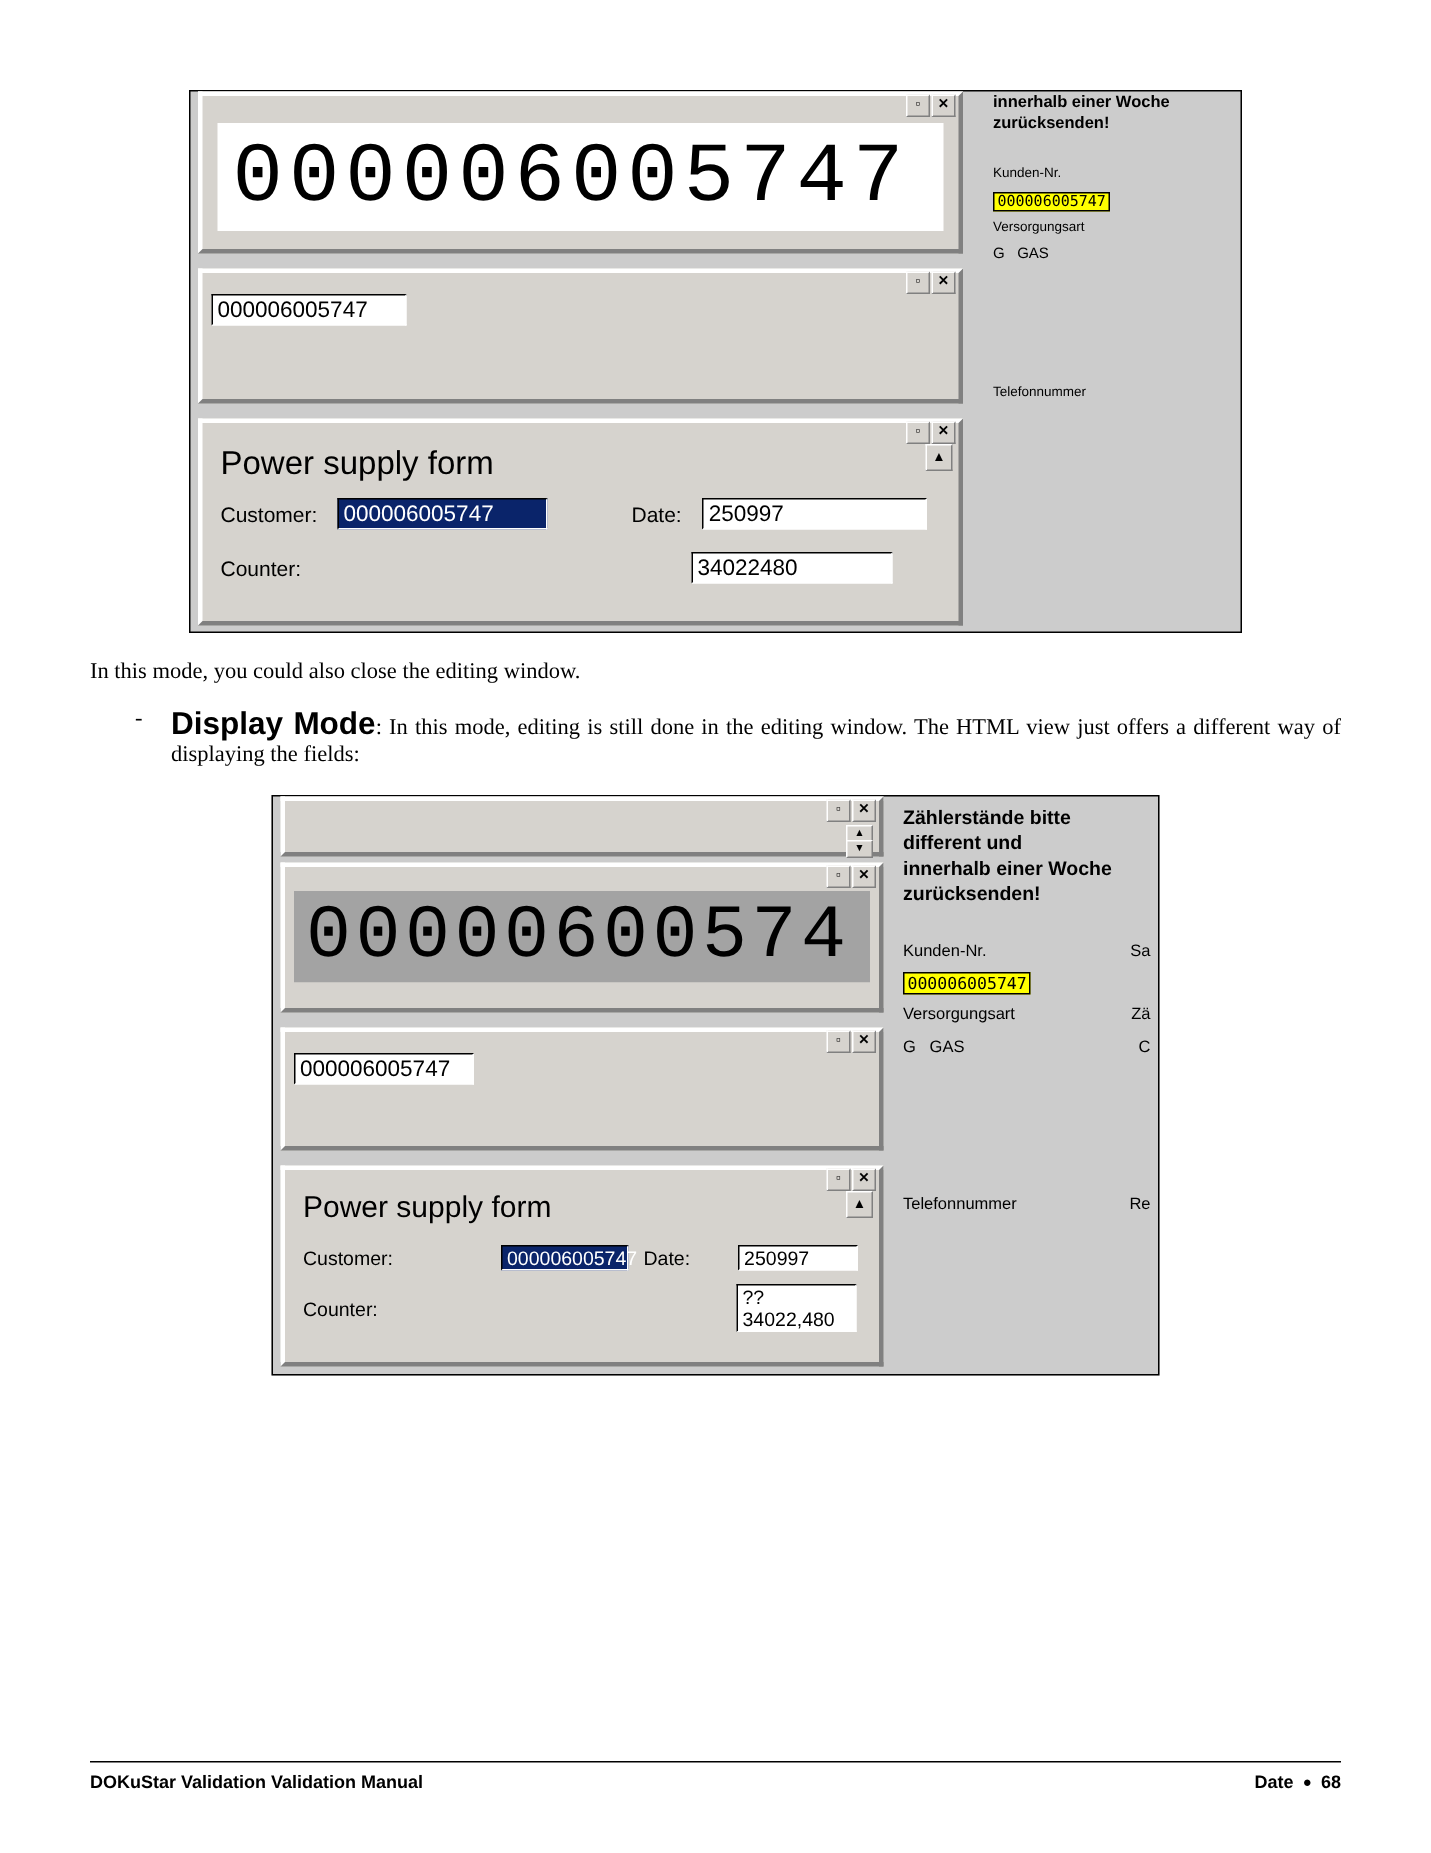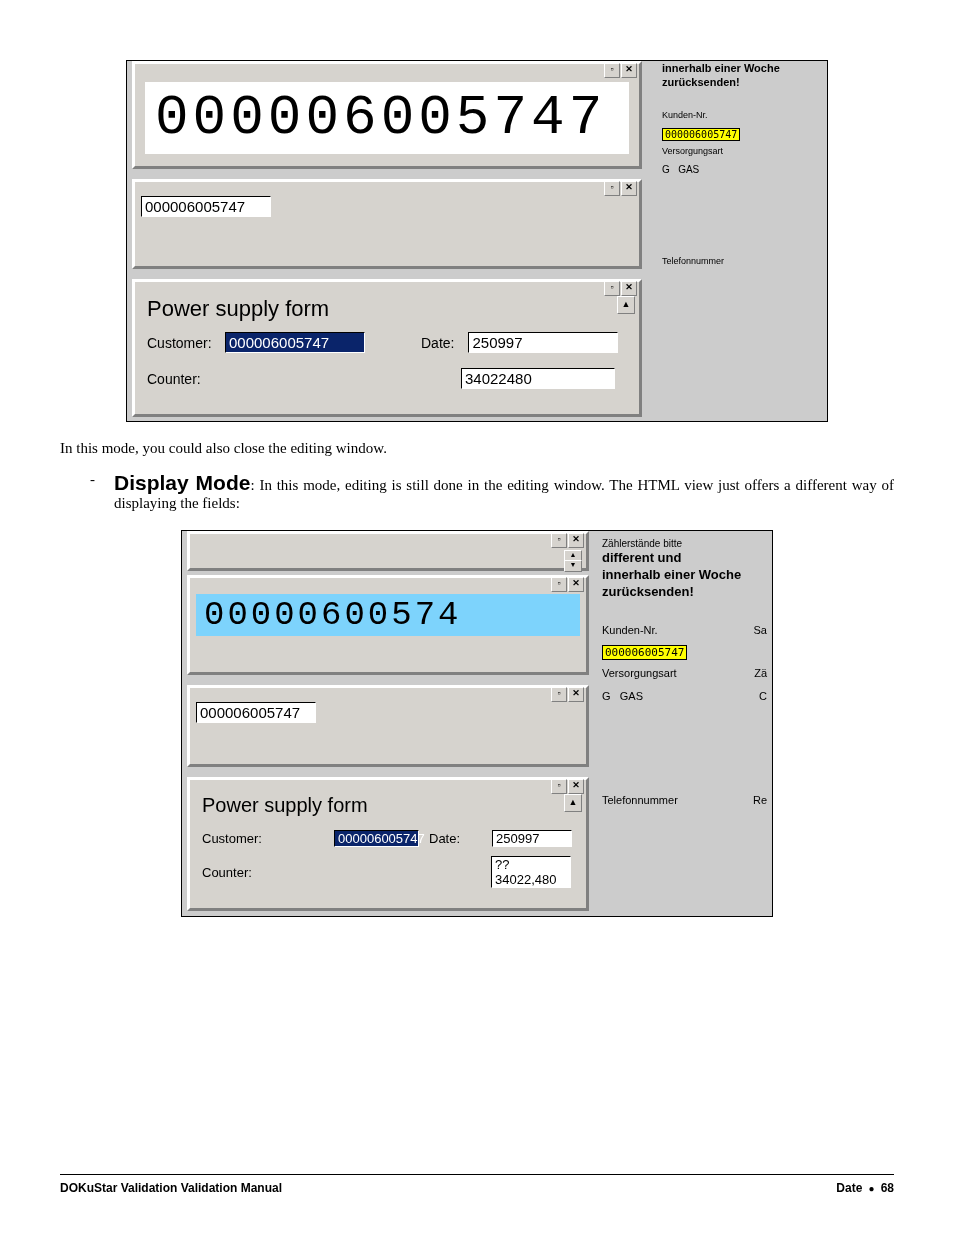--- a/index.html
+++ b/index.html
@@ -55,24 +55,24 @@
     font-family: "Courier New", monospace;
     font-size: 56px;
     letter-spacing: 4px;
     color: #000;
     background: #fff;
     padding: 4px 10px;
     white-space: nowrap;
   }
   .ocr-med {
     font-family: "Courier New", monospace;
-    font-size: 34px;
+    font-size: 50px;
     letter-spacing: 3px;
     color: #000;
-    background: #7dd3fc;
+    background: #a3a3a3;
     padding: 2px 8px;
     white-space: nowrap;
   }
   .textbox {
     border: 1px solid #000;
     border-right-color:#fff;
     border-bottom-color:#fff;
     background: #fff;
     font-family: Arial, sans-serif;
     font-size: 15px;
@@ -164,21 +164,21 @@
       <span class="label" style="font-size:14px; width:70px;">Customer:</span>
       <span class="textbox sel" style="width:140px;">000006005747</span>
       <span style="width:40px;"></span>
       <span class="label" style="font-size:14px;">Date:</span>
       <span class="textbox" style="width:150px; margin-left:6px;">250997</span>
     </div>
 
     <div style="position:absolute; left:12px; top:86px; display:flex; align-items:center; gap:8px;">
       <span class="label" style="font-size:14px; width:70px;">Counter:</span>
       <span style="width:228px;"></span>
-      <span class="textbox" style="width:154px;">34022480</span>
+      <span class="textbox" style="width:134px;">34022480</span>
     </div>
   </div>
 
   <div class="right-col" style="left:535px; top:0px; width:160px;">
     <div style="font-weight:bold;">innerhalb einer Woche</div>
     <div style="font-weight:bold;">zurücksenden!</div>
     <div style="margin-top:20px; font-size:9px;">Kunden-Nr.</div>
     <div style="margin-top:6px;"><span class="hl" style="font-size:10px; font-family:monospace;">000006005747</span></div>
     <div style="margin-top:4px; font-size:9px;">Versorgungsart</div>
     <div style="margin-top:6px; font-size:10px;">
@@ -246,21 +246,21 @@
     </div>
 
     <div style="position:absolute; left:12px; top:76px; display:flex; align-items:center; gap:6px;">
       <span class="label" style="font-size:13px; width:60px;">Counter:</span>
       <span style="width:217px;"></span>
       <span class="textbox small" style="width:80px;">??34022,480</span>
     </div>
   </div>
 
   <div class="right-col" style="left:420px; top:6px; width:165px;">
-    <div style="font-weight:normal; font-size:10px;">Zählerstände bitte</div>
+    <div style="font-weight:bold; font-size:13px;">Zählerstände bitte</div>
     <div style="font-weight:bold; font-size:13px;">different und</div>
     <div style="font-weight:bold; font-size:13px;">innerhalb einer Woche</div>
     <div style="font-weight:bold; font-size:13px;">zurücksenden!</div>
 
     <div style="margin-top:22px; display:flex; justify-content:space-between; font-size:11px;">
       <span>Kunden-Nr.</span>
       <span>Sa</span>
     </div>
     <div style="margin-top:8px;"><span class="hl" style="font-size:11px; font-family:monospace;">000006005747</span></div>
     <div style="margin-top:6px; display:flex; justify-content:space-between; font-size:11px;">

